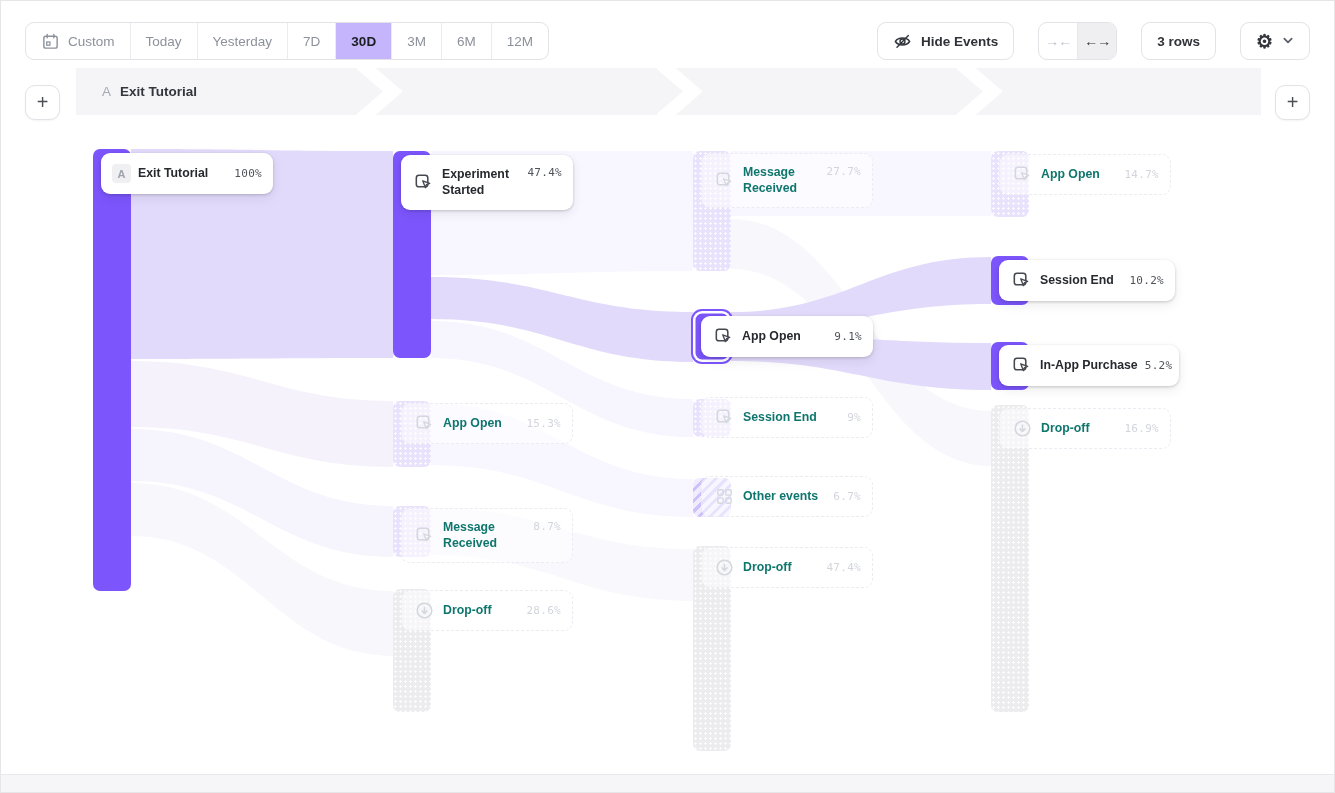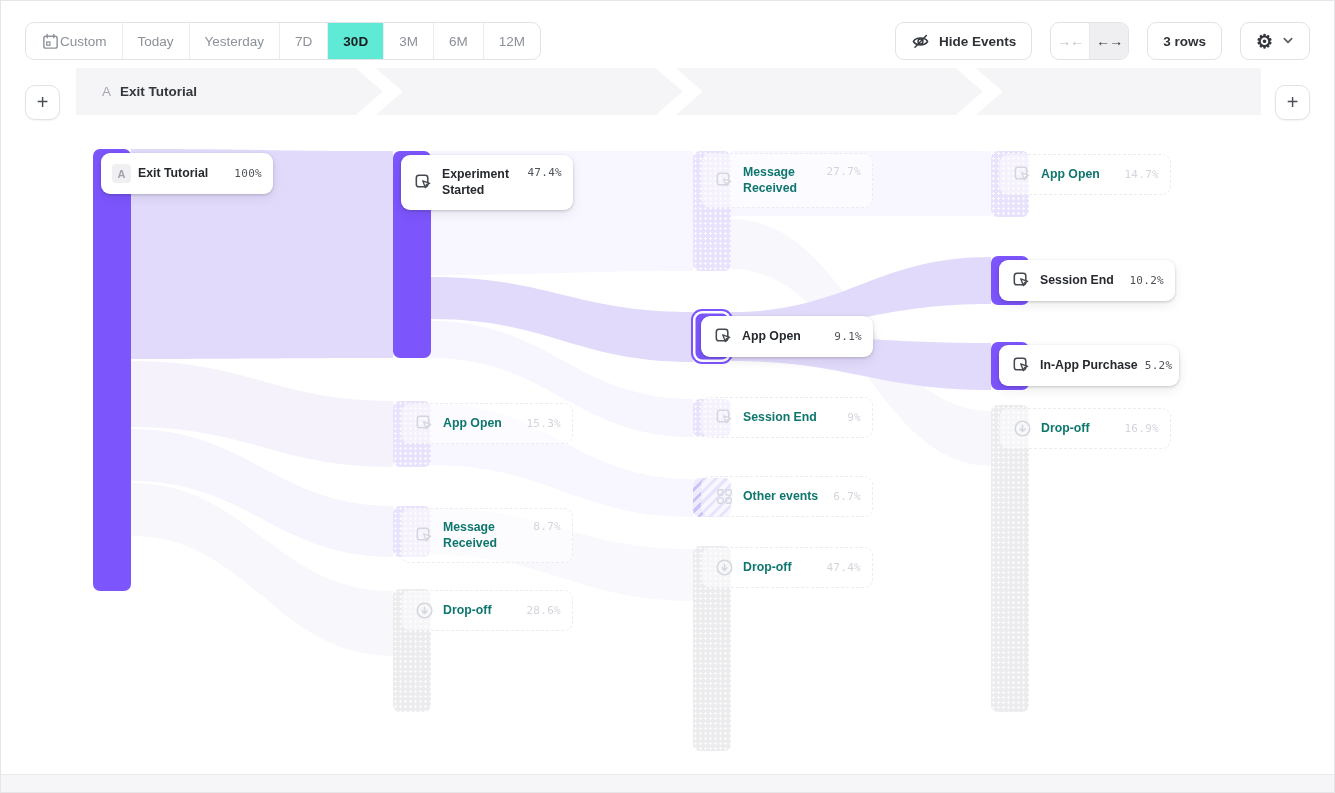--- a/index.html
+++ b/index.html
@@ -4,25 +4,25 @@
 <style>
   html,body{margin:0;padding:0;background:#fff;}
   .page{position:relative;width:1335px;height:793px;box-sizing:border-box;border:1px solid #E6E6E9;
         background:#fff;font-family:"Liberation Sans",sans-serif;overflow:hidden;}
 
   
   .toolbar{position:absolute;top:21px;left:24px;right:24px;height:38px;display:flex;
            justify-content:space-between;align-items:center;z-index:5;}
   .seg{display:flex;height:38px;border:1px solid #E3E3E7;border-radius:9px;background:#fff;
        box-sizing:border-box;overflow:hidden;}
-  .seg-item{display:flex;align-items:center;padding:0 15px;font-size:13.5px;color:#8C919A;
+  .seg-item{display:flex;align-items:center;gap:8px;padding:0 15px;font-size:13.5px;color:#8C919A;
             font-weight:500;border-right:1px solid #ECECF0;cursor:pointer;white-space:nowrap;}
   .seg-item:last-child{border-right:none;align-items:center;}
-  .seg-item.sel{background:#5eead4;color:#1B1D21;font-weight:700;}
-  .rgroup{display:flex;gap:18px;align-items:center;}
+  .seg-item.sel{background:#c4b5fd;color:#1B1D21;font-weight:700;}
+  .rgroup{display:flex;gap:24px;align-items:center;}
   .btn{display:flex;align-items:center;gap:9px;height:38px;padding:0 15px;border:1px solid #E3E3E7;
        border-radius:9px;background:#fff;font-size:13.5px;color:#2F3237;font-weight:600;
        box-sizing:border-box;white-space:nowrap;cursor:pointer;}
   .arrseg{display:flex;height:38px;border:1px solid #E3E3E7;border-radius:9px;overflow:hidden;
           box-sizing:border-box;background:#fff;}
   .arrcell{width:38px;display:flex;align-items:center;justify-content:center;font-size:14px;
            letter-spacing:-1px;cursor:pointer;}
   .arrcell.dis{color:#BCC1C9;}
   .arrcell.sel{background:#EFEFF2;color:#2F3237;border-left:1px solid #E7E7EB;}
   .gear{font-size:19px;color:#34383E;line-height:1;}

